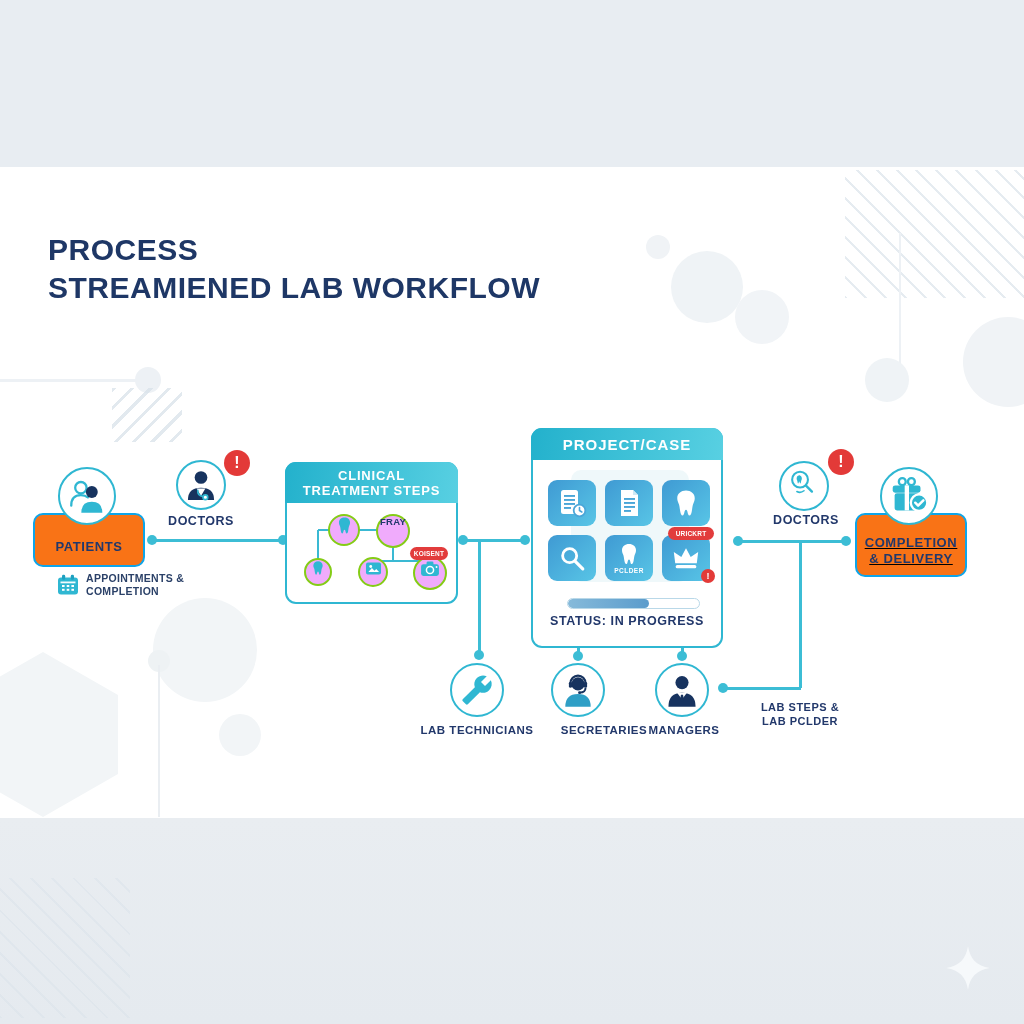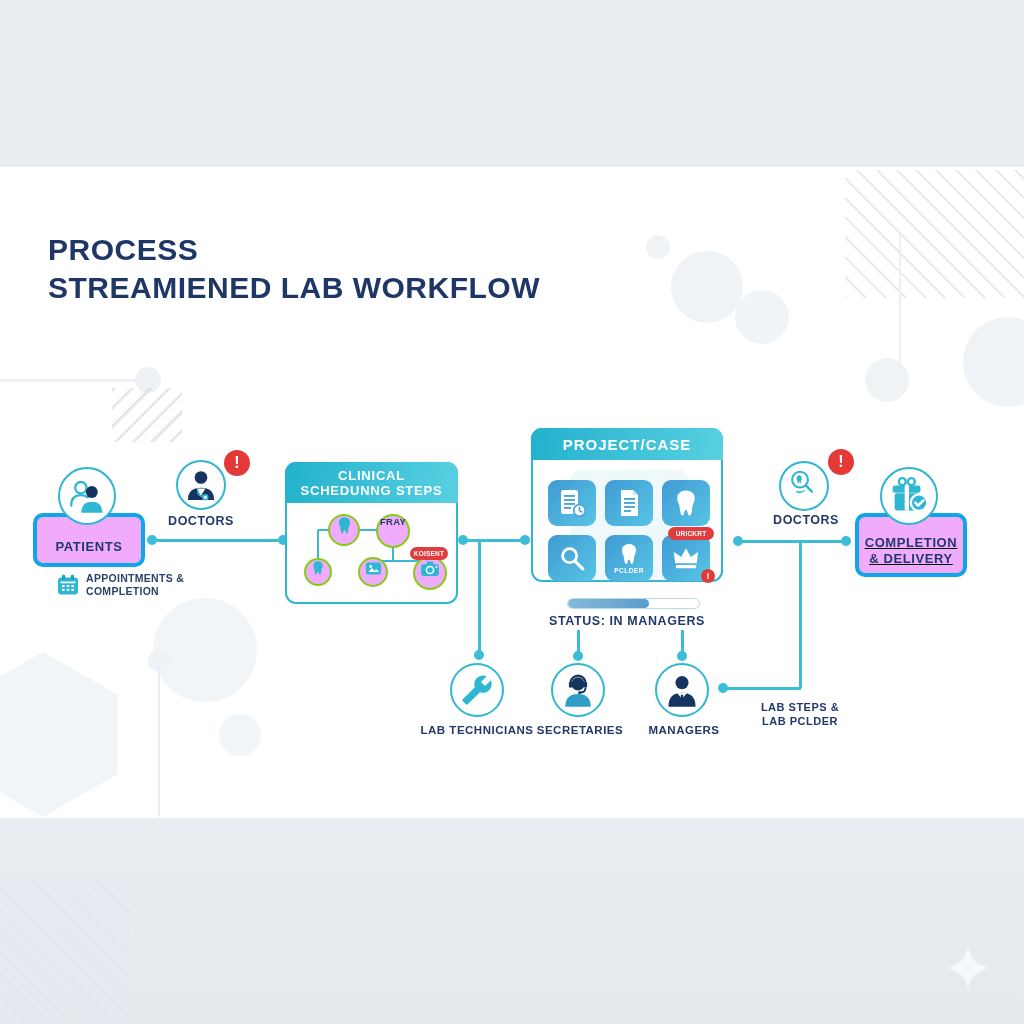--- a/index.html
+++ b/index.html
@@ -13,21 +13,21 @@
   .hatch{position:absolute;}
   .title{position:absolute;left:48px;top:231px;color:#1e3766;font-size:30px;font-weight:700;
          letter-spacing:.5px;line-height:38px;}
   
   .hline{position:absolute;height:2.5px;background:#3cbdd5;z-index:2;}
   .vline{position:absolute;width:2.5px;background:#3cbdd5;z-index:2;}
   .dot{position:absolute;width:10px;height:10px;border-radius:50%;background:#3cbdd5;z-index:3;}
   
   .circle-node{position:absolute;border-radius:50%;background:#fff;border:2.5px solid #2fb7d2;
                box-sizing:border-box;display:flex;align-items:center;justify-content:center;z-index:4;}
-  .rect-node{position:absolute;background:#f0abfc;border:4px solid #0ea5e9;border-radius:10px;
+  .rect-node{position:absolute;background:#f97316;border:2px solid #0ea5e9;border-radius:10px;
              box-sizing:border-box;display:flex;flex-direction:column;align-items:center;
              justify-content:center;text-align:center;z-index:3;}
   .node-label{position:absolute;color:#22386b;font-weight:700;text-align:center;
               letter-spacing:.5px;z-index:4;}
   .box-label{color:#22386b;font-weight:700;font-size:13px;letter-spacing:.6px;line-height:16px;}
   .badge{position:absolute;background:#e33a38;border-radius:50%;color:#fff;display:flex;
          align-items:center;justify-content:center;font-weight:800;z-index:6;}
   .pill{position:absolute;background:#e23c3c;color:#fff;border-radius:7px;display:flex;
         align-items:center;justify-content:center;font-weight:700;letter-spacing:.2px;z-index:6;}
   .panel{position:absolute;background:#fff;border:2px solid #2fb7d2;border-radius:11px;
@@ -142,21 +142,21 @@
   </svg>
 </div>
 <div class="badge" style="left:224px;top:450px;width:26px;height:26px;font-size:16px;">
   <span>!</span>
 </div>
 <div class="node-label" style="left:146px;top:514px;width:110px;font-size:12.5px;">DOCTORS</div>
 
 <div class="panel" style="left:285px;top:462px;width:173px;height:142px;">
   <div class="panel-header" style="height:41px;font-size:13px;letter-spacing:.8px;line-height:15px;">
     <span>CLINICAL</span>
-    <span>SCHEDUNNG STEPS</span>
+    <span>TREATMENT STEPS</span>
   </div>
 
   <div class="thinline" style="left:31px;top:65px;width:76px;height:2px;"></div>
   <div class="thinline" style="left:30px;top:66px;width:2px;height:42px;"></div>
   <div class="thinline" style="left:105px;top:83px;width:2px;height:14px;"></div>
   <div class="thinline" style="left:86px;top:96px;width:57px;height:2px;"></div>
 
   <div class="mini-circle" style="left:41px;top:50px;width:32px;height:32px;">
     <svg width="19" height="19" viewBox="0 0 24 24">
       <path d="M12 2C8 2 5 4.5 5 8.2c0 2.2.8 3.3 1.4 5 .5 1.4.6 3.6 1 5.6.3 1.5.8 3.2 1.9 3.2 1.6 0 1.1-4.6 2.7-4.6s1.1 4.6 2.7 4.6c1.1 0 1.6-1.7 1.9-3.2.4-2 .5-4.2 1-5.6.6-1.7 1.4-2.8 1.4-5C19 4.5 16 2 12 2z" fill="#2fb7d2"></path>
@@ -183,21 +183,21 @@
       <rect x="11" y="5" width="10" height="7" rx="2" fill="#2fb7d2"></rect>
       <circle cx="16" cy="17.5" r="5.2" fill="none" stroke="#fff" stroke-width="2.2"></circle>
       <circle cx="25.5" cy="13" r="1.4" fill="#fff"></circle>
     </svg>
   </div>
   <div class="pill" style="left:123px;top:83px;width:38px;height:13px;font-size:6.5px;">
     <span>KOISENT</span>
   </div>
 </div>
 
-<div class="panel" style="left:531px;top:428px;width:192px;height:154px;">
+<div class="panel" style="left:531px;top:428px;width:192px;height:220px;">
   <div class="panel-header" style="height:32px;font-size:15px;letter-spacing:1px;">
     <span>PROJECT/CASE</span>
   </div>
   <div style="position:absolute;left:38px;top:40px;width:118px;height:112px;background:rgba(120,200,215,.12);border-radius:10px;"></div>
 
   <div class="tile" style="left:15px;top:50px;">
     <svg width="32" height="32" viewBox="0 0 32 32">
       <rect x="5" y="3" width="17" height="24" rx="2.5" fill="#fff"></rect>
       <rect x="8" y="8" width="11" height="1.9" fill="#4aa6d8"></rect>
       <rect x="8" y="12" width="11" height="1.9" fill="#4aa6d8"></rect>
@@ -244,21 +244,21 @@
     <span>URICKRT</span>
   </div>
   <div class="badge" style="left:168px;top:139px;width:14px;height:14px;font-size:9px;z-index:7;">
     <span>!</span>
   </div>
 
   <div class="progress-track" style="left:34px;top:168px;width:133px;height:11px;">
     <div class="progress-fill" style="width: 62%;"></div>
   </div>
   <div style="position:absolute;left:0;top:184px;width:100%;text-align:center;color:#22386b;
-              font-weight:700;font-size:12.5px;letter-spacing:.6px;">STATUS: IN MANAGERS</div>
+              font-weight:700;font-size:12.5px;letter-spacing:.6px;">STATUS: IN PROGRESS</div>
 </div>
 
 <div class="circle-node" style="left:779px;top:461px;width:50px;height:50px;">
   <svg width="38" height="38" viewBox="0 0 48 48">
     <circle cx="19" cy="16" r="10" fill="none" stroke="#2fb7d2" stroke-width="2.6"></circle>
     <path d="M19 10.5 c-2.6 0 -4.3 1.6 -4.3 3.9 0 1.4 .5 2 .8 3 .3 1 .4 3.4 1.2 3.4 .8 0 .6 -2.4 1.3 -2.4 s.5 2.4 1.3 2.4 c.8 0 .9 -2.4 1.2 -3.4 .3 -1 .8 -1.6 .8 -3 0 -2.3 -1.7 -3.9 -4.3 -3.9 z" fill="#2fb7d2"></path>
     <path d="M26.5 23.5 L34 31" stroke="#2fb7d2" stroke-width="3" stroke-linecap="round"></path>
     <path d="M24 30 q-4.5 3.5 -9 1" stroke="#2fb7d2" stroke-width="2" fill="none" stroke-linecap="round"></path>
   </svg>
 </div>
@@ -296,21 +296,21 @@
   <svg width="42" height="42" viewBox="0 0 48 48">
     <circle cx="24" cy="17" r="7.5" fill="#17335f"></circle>
     <path d="M9.5 43 Q9.5 28.5 24 28.5 q14.5 0 14.5 14.5 z" fill="#2f9fc6"></path>
     <path d="M15.5 16 a8.5 8.5 0 0 1 17 0" fill="none" stroke="#17335f" stroke-width="2.6"></path>
     <rect x="13.6" y="14.5" width="3.6" height="7" rx="1.8" fill="#17335f"></rect>
     <rect x="30.8" y="14.5" width="3.6" height="7" rx="1.8" fill="#17335f"></rect>
     <path d="M32.6 21.5 q0 5.5 -6.5 5.5" fill="none" stroke="#17335f" stroke-width="2.2"></path>
     <circle cx="25.8" cy="27" r="1.7" fill="#17335f"></circle>
   </svg>
 </div>
-<div class="node-label" style="left:505px;top:724px;width:150px;font-size:11.5px;">SECRETARIES</div>
+<div class="node-label" style="left:505px;top:724px;width:150px;font-size:11.5px;padding-left:24px;">SECRETARIES</div>
 
 <div class="circle-node" style="left:655px;top:663px;width:54px;height:54px;overflow:hidden;">
   <svg width="42" height="42" viewBox="0 0 48 48">
     <circle cx="24" cy="15.5" r="7.5" fill="#17335f"></circle>
     <path d="M8.5 43 Q8.5 27 24 27 q15.5 0 15.5 16 z" fill="#17335f"></path>
     <path d="M18.5 27.5 L24 34.5 L29.5 27.5 Z" fill="#fff"></path>
     <path d="M22.8 29.5 h2.4 l1 5.5 -2.2 3 -2.2 -3 z" fill="#17335f"></path>
   </svg>
 </div>
 <div class="node-label" style="left:609px;top:724px;width:150px;font-size:11.5px;">MANAGERS</div>

